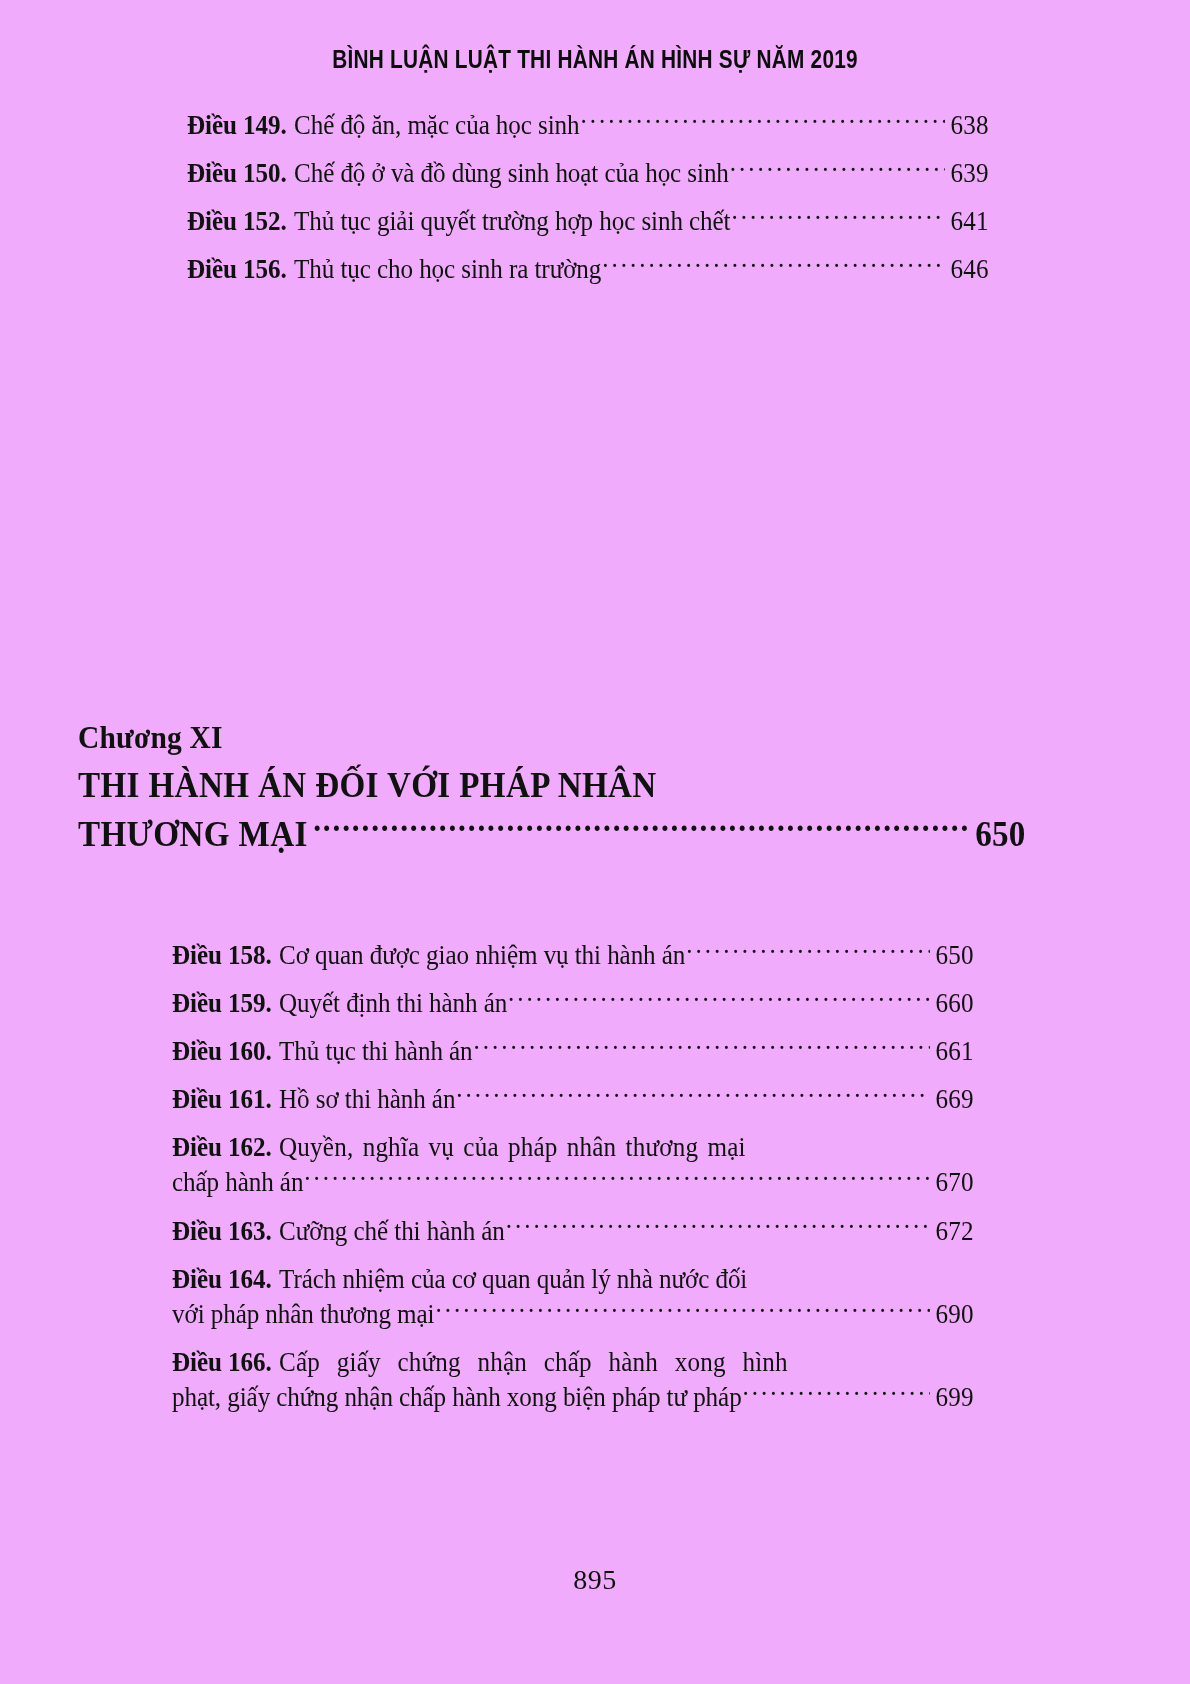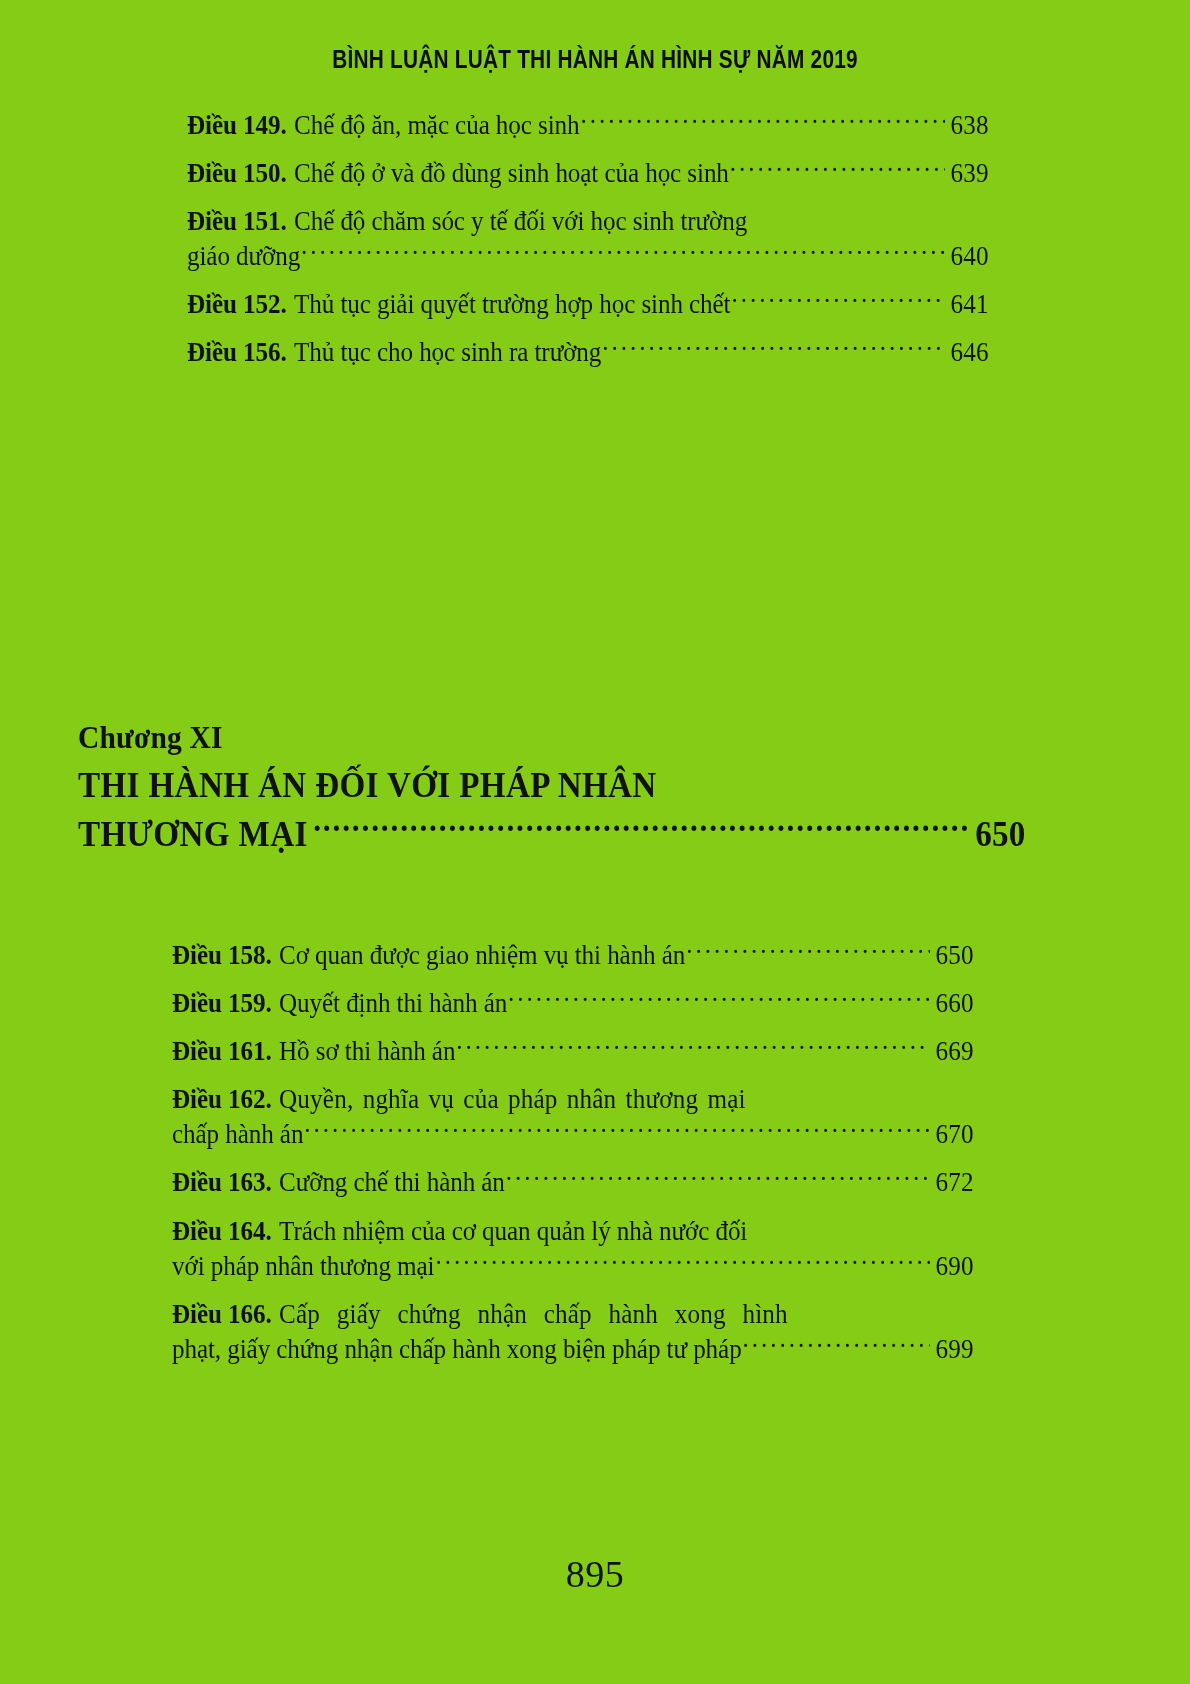--- a/index.html
+++ b/index.html
@@ -5,21 +5,21 @@
   html, body {
     margin: 0;
     padding: 0;
     background: #ffffff;
   }
   .page {
     position: relative;
     width: 1190px;
     height: 1684px;
     margin: 0 auto;
-    background: #84cc16;
+    background: #f0abfc;
     overflow: hidden;
     font-family: "Liberation Serif", "DejaVu Serif", serif;
     color: #111111;
   }
 
   
   .running-header {
     position: absolute;
     top: 44px;
     left: 0;
@@ -176,21 +176,21 @@
     margin-left: 9px;
   }
 
   
   .folio {
     position: absolute;
     bottom: 88px;
     left: 0;
     right: 0;
     text-align: center;
-    font-size: 38px;
+    font-size: 28px;
     letter-spacing: 0.5px;
   }
 </style>
 </head>
 <body>
 
 <div class="page">
 
   <div class="running-header">BÌNH LUẬN LUẬT THI HÀNH ÁN HÌNH SỰ NĂM 2019</div>
 
@@ -202,32 +202,20 @@
           <span class="leader"></span>
           <span class="pg">638</span>
         </div>
       </div>
       <div class="entry">
         <div class="line">
           <span class="num">Điều 150.</span>
           <span class="txt">Chế độ ở và đồ dùng sinh hoạt của học sinh</span>
           <span class="leader"></span>
           <span class="pg">639</span>
-        </div>
-      </div>
-      <div class="entry">
-        <div class="line noleader">
-          <span class="num">Điều 151.</span>
-          <span class="txt">Chế độ chăm sóc y tế đối với học sinh trường</span>
-          <span class="filler"></span>
-        </div>
-        <div class="line">
-          <span class="txt">giáo dưỡng</span>
-          <span class="leader"></span>
-          <span class="pg">640</span>
         </div>
       </div>
       <div class="entry">
         <div class="line">
           <span class="num">Điều 152.</span>
           <span class="txt">Thủ tục giải quyết trường hợp học sinh chết</span>
           <span class="leader"></span>
           <span class="pg">641</span>
         </div>
       </div>
@@ -263,20 +251,28 @@
       <div class="entry">
         <div class="line">
           <span class="num">Điều 159.</span>
           <span class="txt">Quyết định thi hành án</span>
           <span class="leader"></span>
           <span class="pg">660</span>
         </div>
       </div>
       <div class="entry">
         <div class="line">
+          <span class="num">Điều 160.</span>
+          <span class="txt">Thủ tục thi hành án</span>
+          <span class="leader"></span>
+          <span class="pg">661</span>
+        </div>
+      </div>
+      <div class="entry">
+        <div class="line">
           <span class="num">Điều 161.</span>
           <span class="txt">Hồ sơ thi hành án</span>
           <span class="leader"></span>
           <span class="pg">669</span>
         </div>
       </div>
       <div class="entry">
         <div class="line noleader">
           <span class="num">Điều 162.</span>
           <span class="txt spread3">Quyền, nghĩa vụ của pháp nhân thương mại</span>

